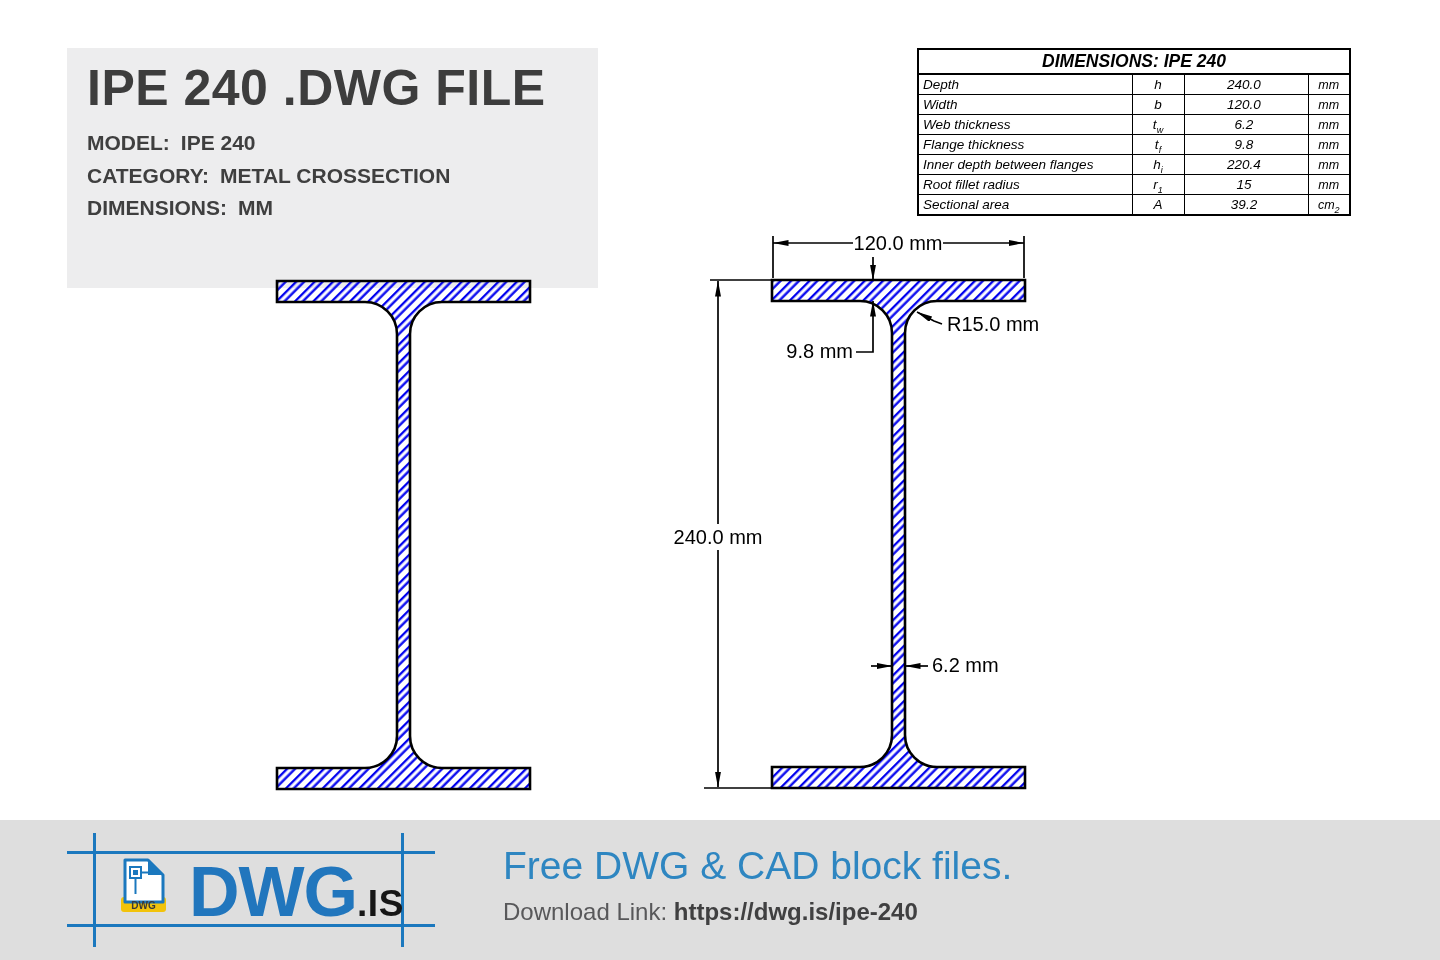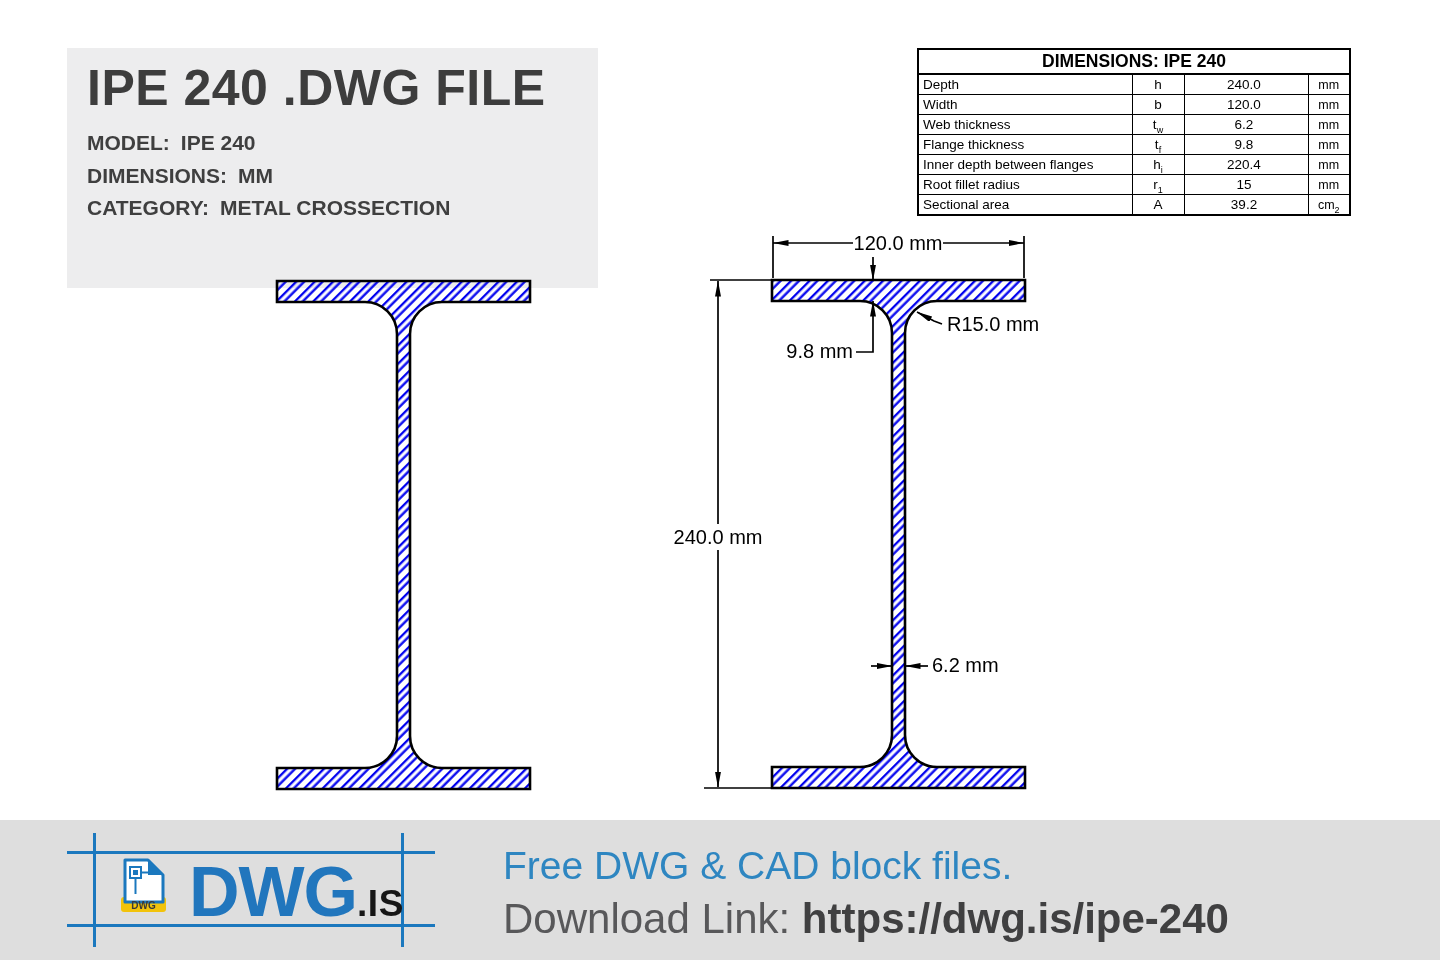--- a/index.html
+++ b/index.html
@@ -8,21 +8,21 @@
   
   .title-card{position:absolute;left:67px;top:48px;width:531px;height:240px;background:#EDEDEE;
               box-sizing:border-box;padding:12px 0 0 20px;}
   .title-card h1{margin:0;font-size:50px;font-weight:700;color:#3D3D3D;letter-spacing:.5px;line-height:56px;}
   .meta{margin-top:11px;font-size:21px;font-weight:600;color:#3F3F3F;line-height:32.5px;}
   .meta .val{margin-left:11px;}
   
   .dims-table{position:absolute;left:917px;top:48px;border-collapse:collapse;background:#fff;
               border:2px solid #000;table-layout:fixed;width:432px;}
   .dims-table td{border:1.5px solid #000;font-size:13.5px;color:#000;height:19px;padding:0;
-                 white-space:nowrap;overflow:hidden;}
+                 white-space:nowrap;overflow:hidden;font-style:italic;}
   .dims-table td.hdr{font-size:17.5px;font-weight:700;text-align:center;height:23px;border-bottom:2px solid #000;}
   .dims-table td.name{padding-left:4px;}
   .dims-table td.sym{text-align:center;}
   .dims-table td.val{text-align:center;padding-right:4px;}
   .dims-table td.unit{text-align:center;font-size:12.5px;}
   .dims-table sub{font-size:9px;line-height:0;}
   
   .svg-abs{position:absolute;}
   svg text{font-family:"Liberation Sans","DejaVu Sans",sans-serif;font-size:20px;fill:#000;}
   
@@ -31,38 +31,38 @@
   .v1{left:93px;top:13px;width:3px;height:114px;}
   .v2{left:401px;top:13px;width:3px;height:114px;}
   .h1l{left:67px;top:31px;width:368px;height:2.5px;}
   .h2l{left:67px;top:104px;width:368px;height:2.5px;}
   .logo-icon{position:absolute;left:120px;top:38px;}
   .brand{position:absolute;left:189px;top:29px;display:flex;align-items:baseline;line-height:86px;}
   .brand .b-main{font-size:70px;font-weight:800;color:#2176BD;letter-spacing:-1px;}
   .brand .b-suffix{font-size:37px;font-weight:800;color:#161616;letter-spacing:.5px;}
   .footer-text{position:absolute;left:503px;top:23px;}
   .headline{font-size:39px;font-weight:500;color:#2E86C1;line-height:46px;}
-  .download{font-size:42px;line-height:42px;color:#58585A;font-weight:400;margin-top:9px;}
+  .download{font-size:24px;line-height:42px;color:#58585A;font-weight:400;margin-top:2px;}
   .download b{color:#404041;font-weight:700;}
 </style>
 </head>
 <body>
 
 <div class="page">
 
   <div class="title-card">
     <h1>IPE 240 .DWG FILE</h1>
     <div class="meta">
       <span>MODEL:</span><span class="val">IPE 240</span>
     </div>
     <div class="meta" style="margin-top:0">
+      <span>CATEGORY:</span><span class="val">METAL CROSSECTION</span>
+    </div>
+    <div class="meta" style="margin-top:0">
       <span>DIMENSIONS:</span><span class="val">MM</span>
-    </div>
-    <div class="meta" style="margin-top:0">
-      <span>CATEGORY:</span><span class="val">METAL CROSSECTION</span>
     </div>
   </div>
 
   <table class="dims-table">
     <colgroup>
         <col style="width:214px">
         <col style="width:52px">
         <col style="width:124px">
         <col style="width:42px">
       </colgroup>

